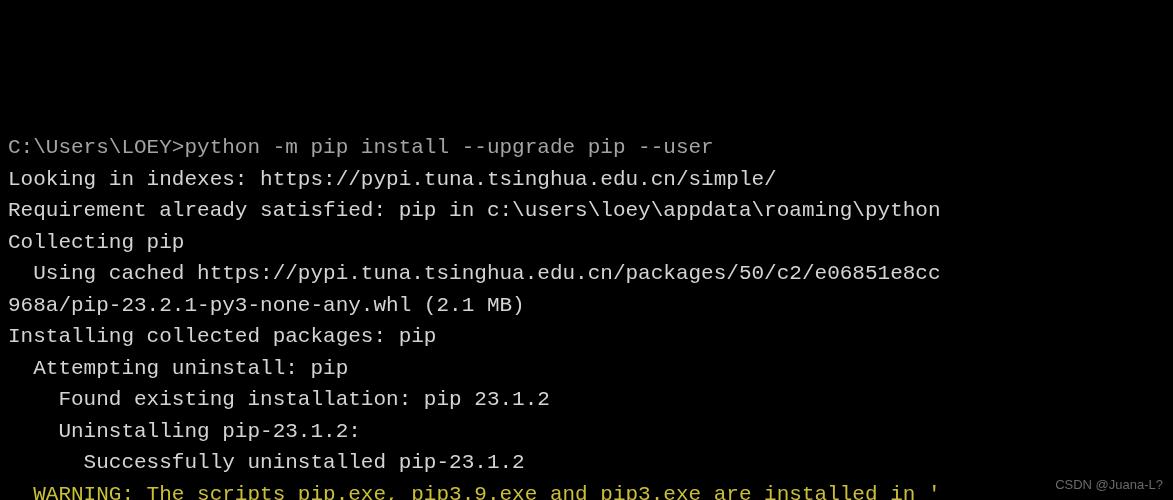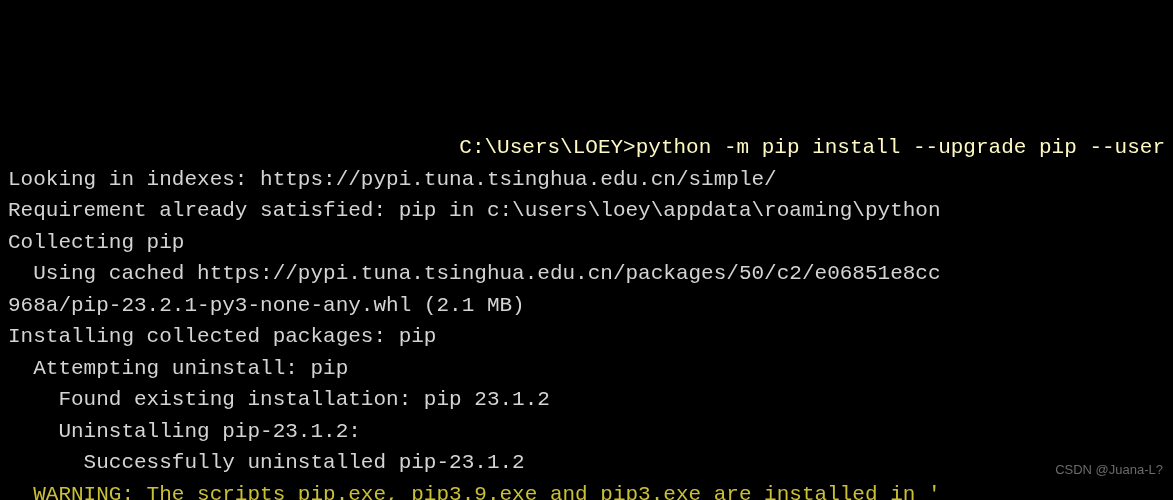--- a/index.html
+++ b/index.html
@@ -18,29 +18,28 @@
       overflow: hidden;
       padding: 6px 8px;
       white-space: pre;
       position: relative;
     }
     .line {
       white-space: pre;
       overflow: hidden;
     }
     .prompt {
-      color: #fef9c3;
-      text-align: right;
+      color: #a3a3a3;
     }
     .warning {
       color: #c9c037;
     }
     .watermark {
       position: absolute;
-      bottom: 21px;
+      bottom: 6px;
       right: 10px;
       font-size: 13px;
       color: #6a6a6a;
       font-family: Arial, sans-serif;
       white-space: normal;
     }
   </style>
 </head>
 <body>
 

